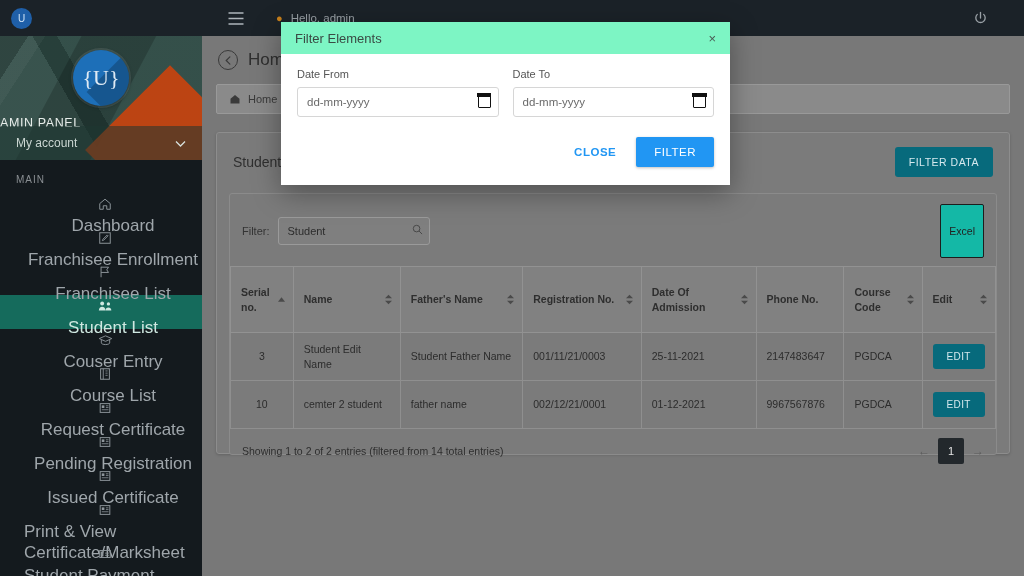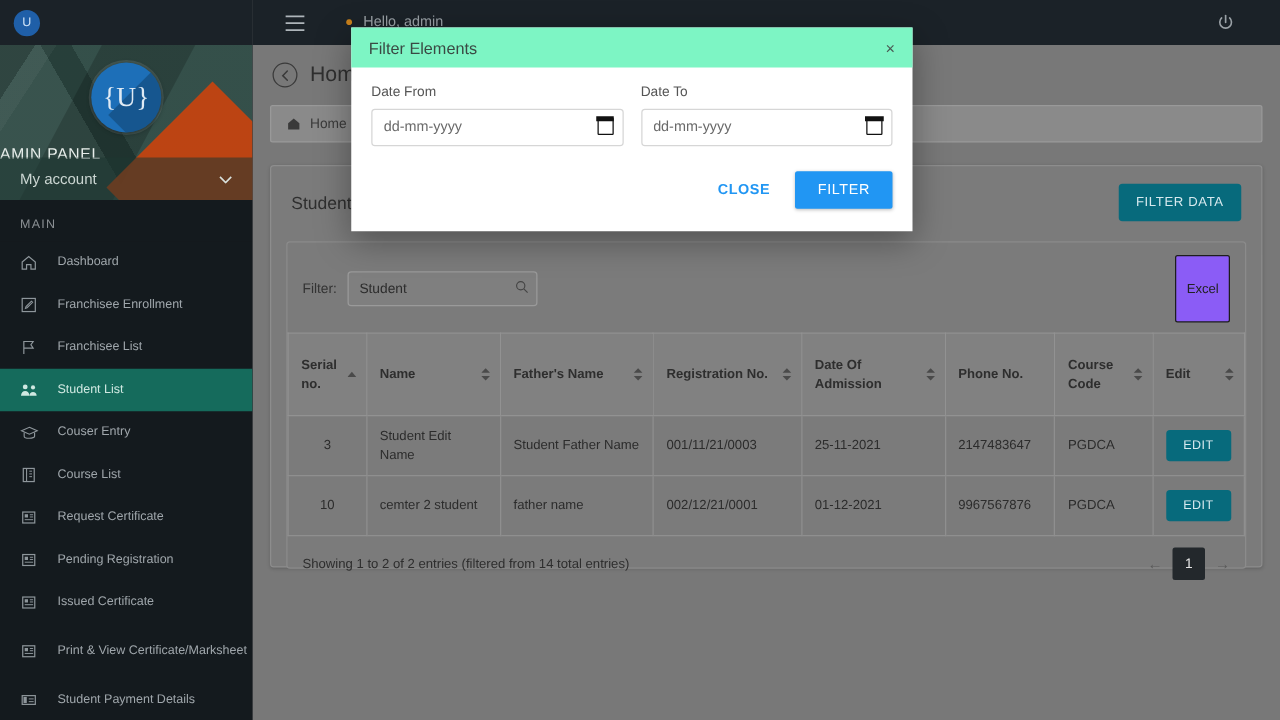--- a/index.html
+++ b/index.html
@@ -85,22 +85,23 @@
 
   .nav-section-title {
     color: #8A8F93; font-size: 10px; letter-spacing: 1px;
     padding: 14px 0 8px 16px;
     background: #141A1E;
   }
   .nav-list { background: #141A1E; }
   .nav-item {
     display: flex; align-items: center;
     height: 34px; padding-left: 16px;
-    color: #9FA6AB; font-size: 10px;
+    color: #9FA6AB; font-size: 17px;
     cursor: pointer;
+    flex-direction: column;
   }
   .nav-item .nav-ico {
     width: 22px; flex: 0 0 22px; display: inline-flex;
     align-items: center; color: #8E969B;
   }
   .nav-item .nav-label { padding-left: 8px; line-height: 1.25; }
   .nav-item.active { background: #156B5C; color: #CFE8E1; }
   .nav-item.active .nav-ico { color: #CFE8E1; }
   .nav-item.tall { height: 44px; align-items: center; }
 
@@ -187,21 +188,21 @@
     font-size: 11px; color: #2c2c2c;
     padding: 0 24px 0 9px;
     font-family: "Liberation Sans", sans-serif;
   }
   #search-ico {
     position: absolute; right: 7px; top: 7px; font-size: 11px; color: #444;
   }
   #excel-btn {
     margin-left: auto;
     border: 1.5px solid #1d1d1d;
-    background: #8b5cf6;
+    background: #14b8a6;
     color: #222; font-size: 10.5px;
     padding: 20px 8px; border-radius: 2px;
     cursor: pointer;
   }
 
   table { width: 100%; border-collapse: collapse; table-layout: fixed; }
   thead th {
     background: #818181;
     border: 1px solid #929292;
     border-left: none;

